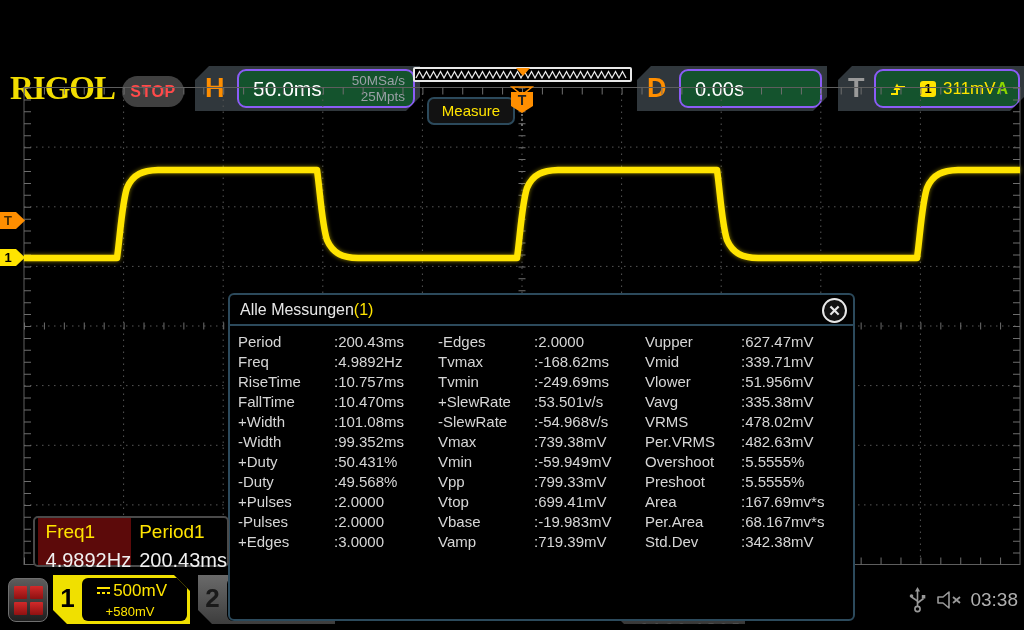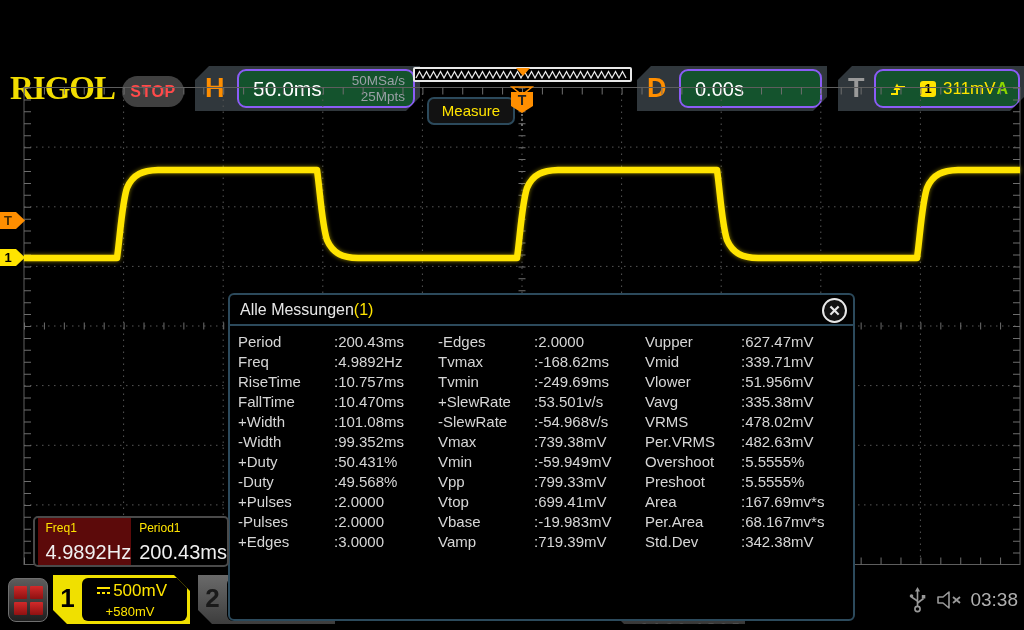--- a/index.html
+++ b/index.html
@@ -62,21 +62,21 @@
   .meas-col.c2 { width:207px; }
   .meas-col.c3 { width:205px; }
 
   
   .qm { position:absolute; left:33px; top:516px; width:196px; height:51px; background:#000; border:2px solid #4a4a4a; border-radius:5px; z-index:6; display:flex; }
   .qm-spacer { width:27px; }
   .qm-cell { height:100%; padding:3px 0 0 8px; }
   .qm-cell.sel { background:#5c0a0a; }
   .qm-cell.c1 { width:96px; }
   .qm-cell.c2 { flex:1; }
-  .qm-label { color:#ffe400; font-size:12px; }
+  .qm-label { color:#ffe400; font-size:19px; }
   .qm-value { color:#f0f0f0; font-size:20px; margin-top:6px; }
 
   
   .bottombar { position:absolute; left:0; top:570px; width:1024px; height:60px; }
   .menu-ic { position:absolute; left:8px; top:8px; width:40px; height:44px; border-radius:8px; background:linear-gradient(#5d5d5d,#1f1f1f); border:1px solid #6f6f6f; display:grid; grid-template-columns:13px 13px; grid-template-rows:13px 13px; gap:3px; justify-content:center; align-content:center; }
   .menu-ic i { background:linear-gradient(#d22a2a,#8e1111); border-radius:1px; }
 
   .pod { position:absolute; top:5px; width:137px; height:49px; clip-path:polygon(0 0, calc(100% - 16px) 0, 100% 16px, 100% 100%, 14px 100%, 0 calc(100% - 14px)); }
   .pod .num { position:absolute; left:0; top:0; width:29px; height:100%; font-size:26px; font-weight:700; text-align:center; line-height:46px; }
   .pod .field { position:absolute; left:29px; top:3px; right:3px; bottom:3px; background:#000; border-radius:6px; padding-top:2px; }

